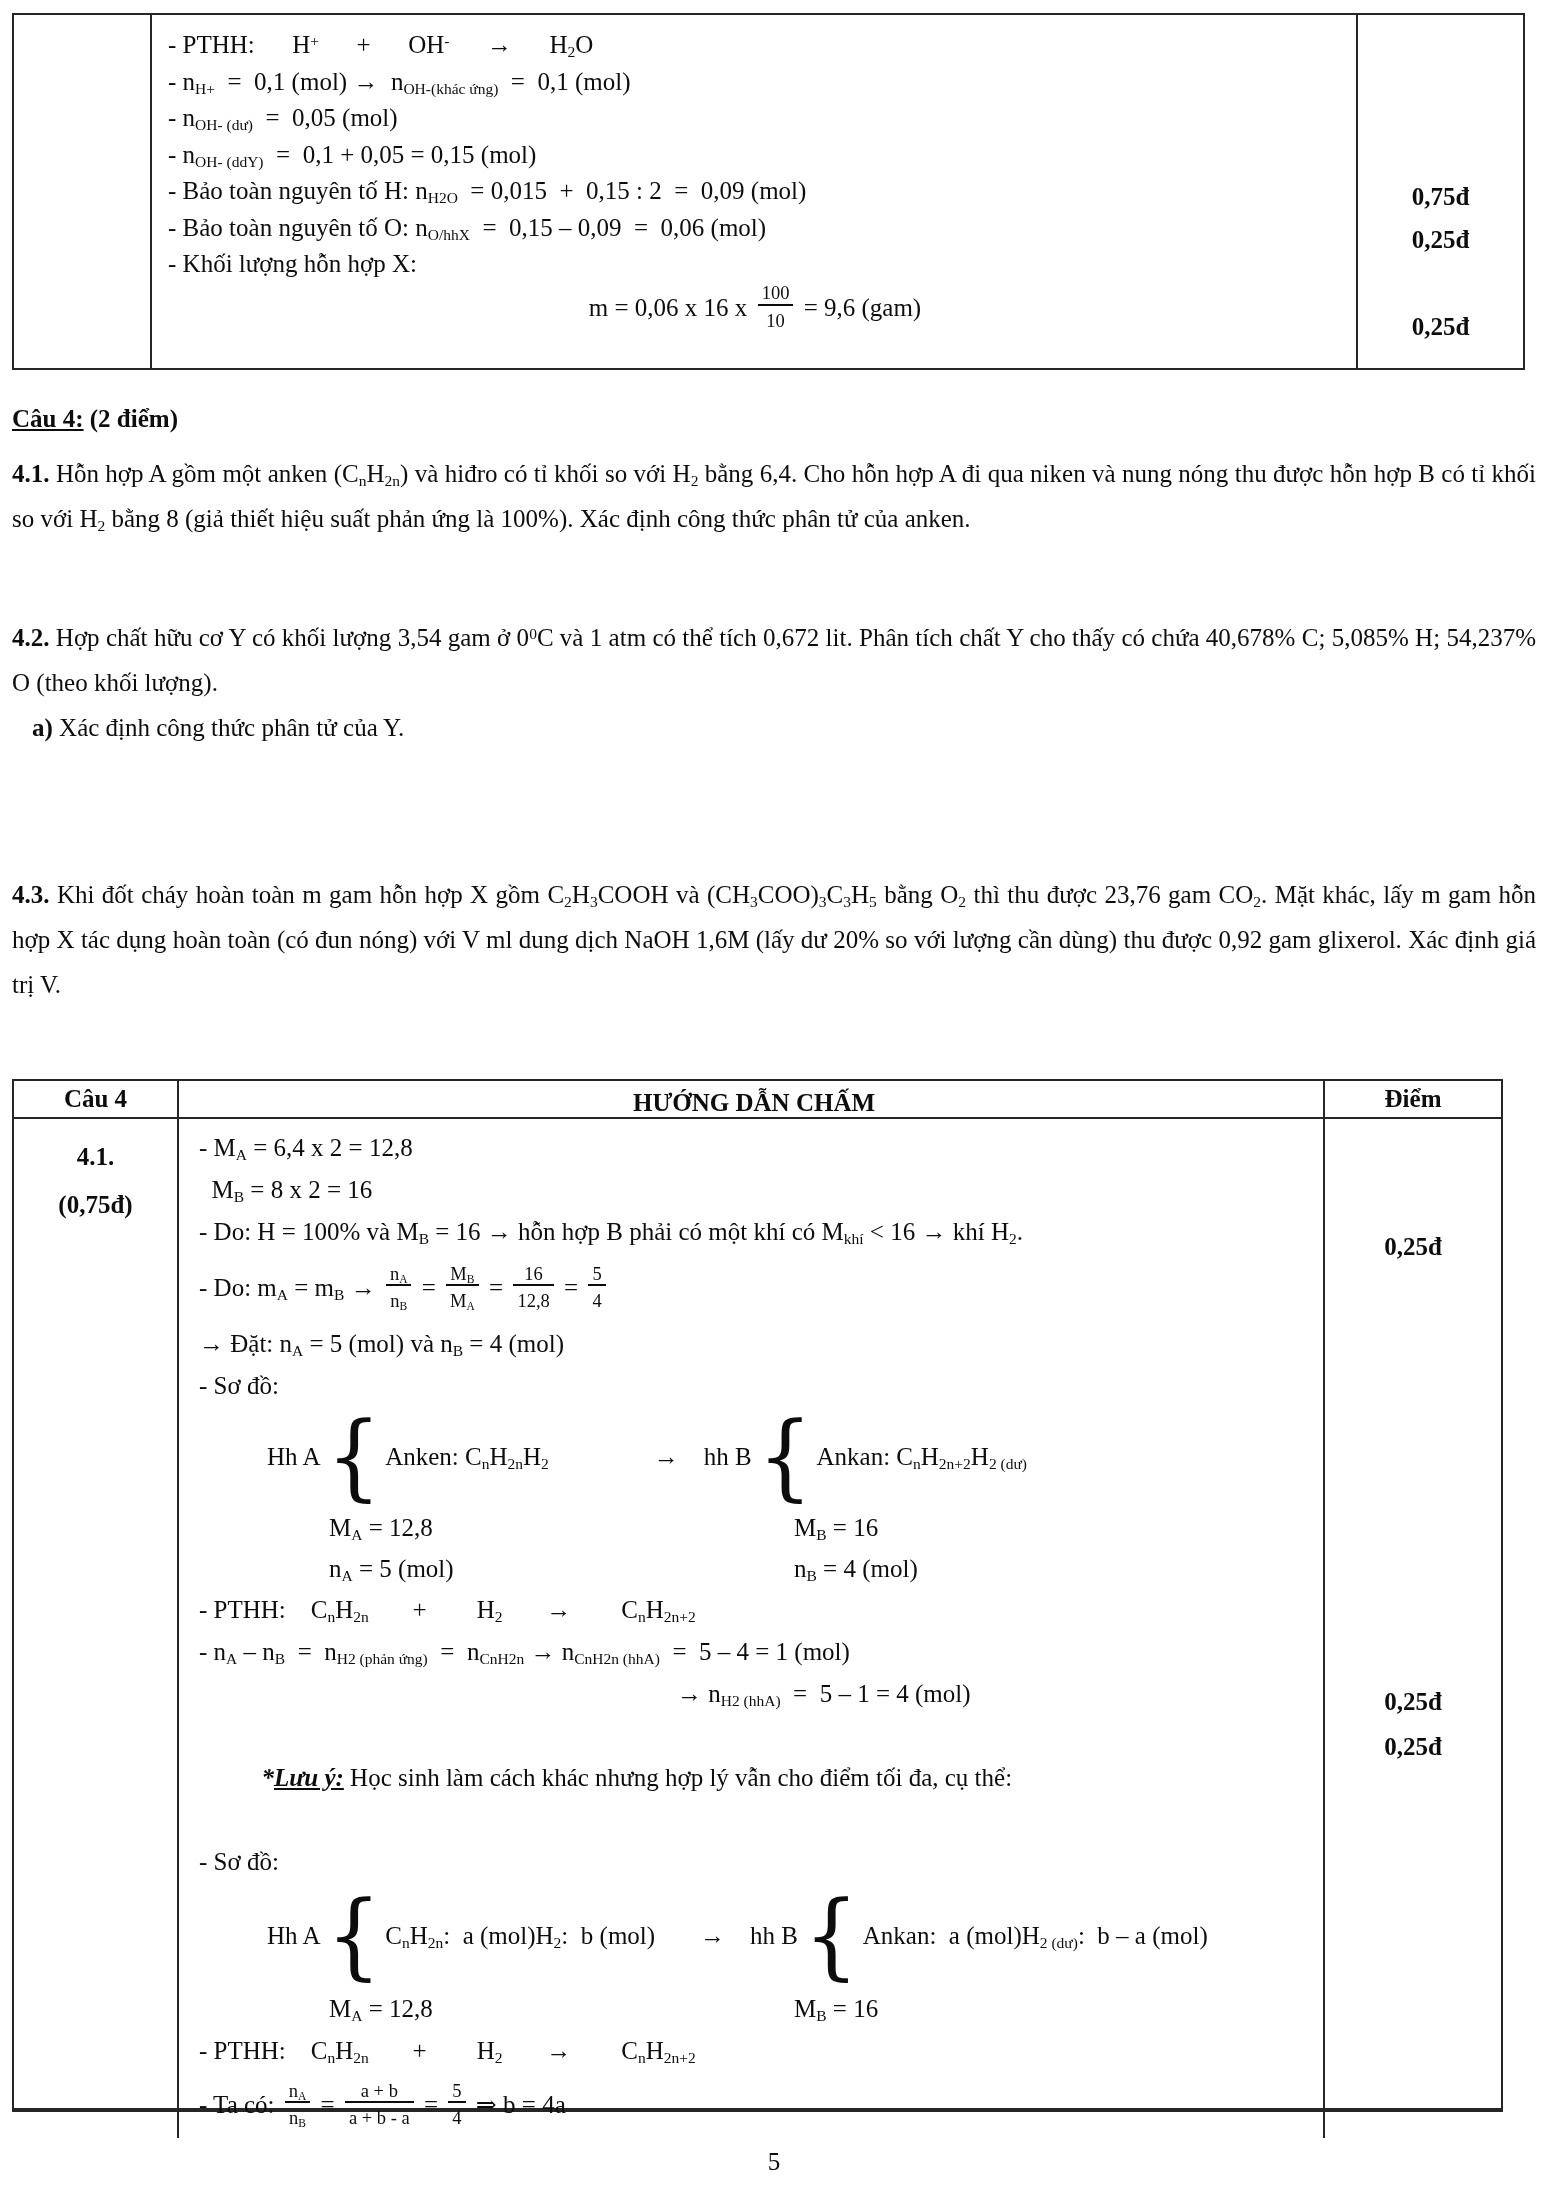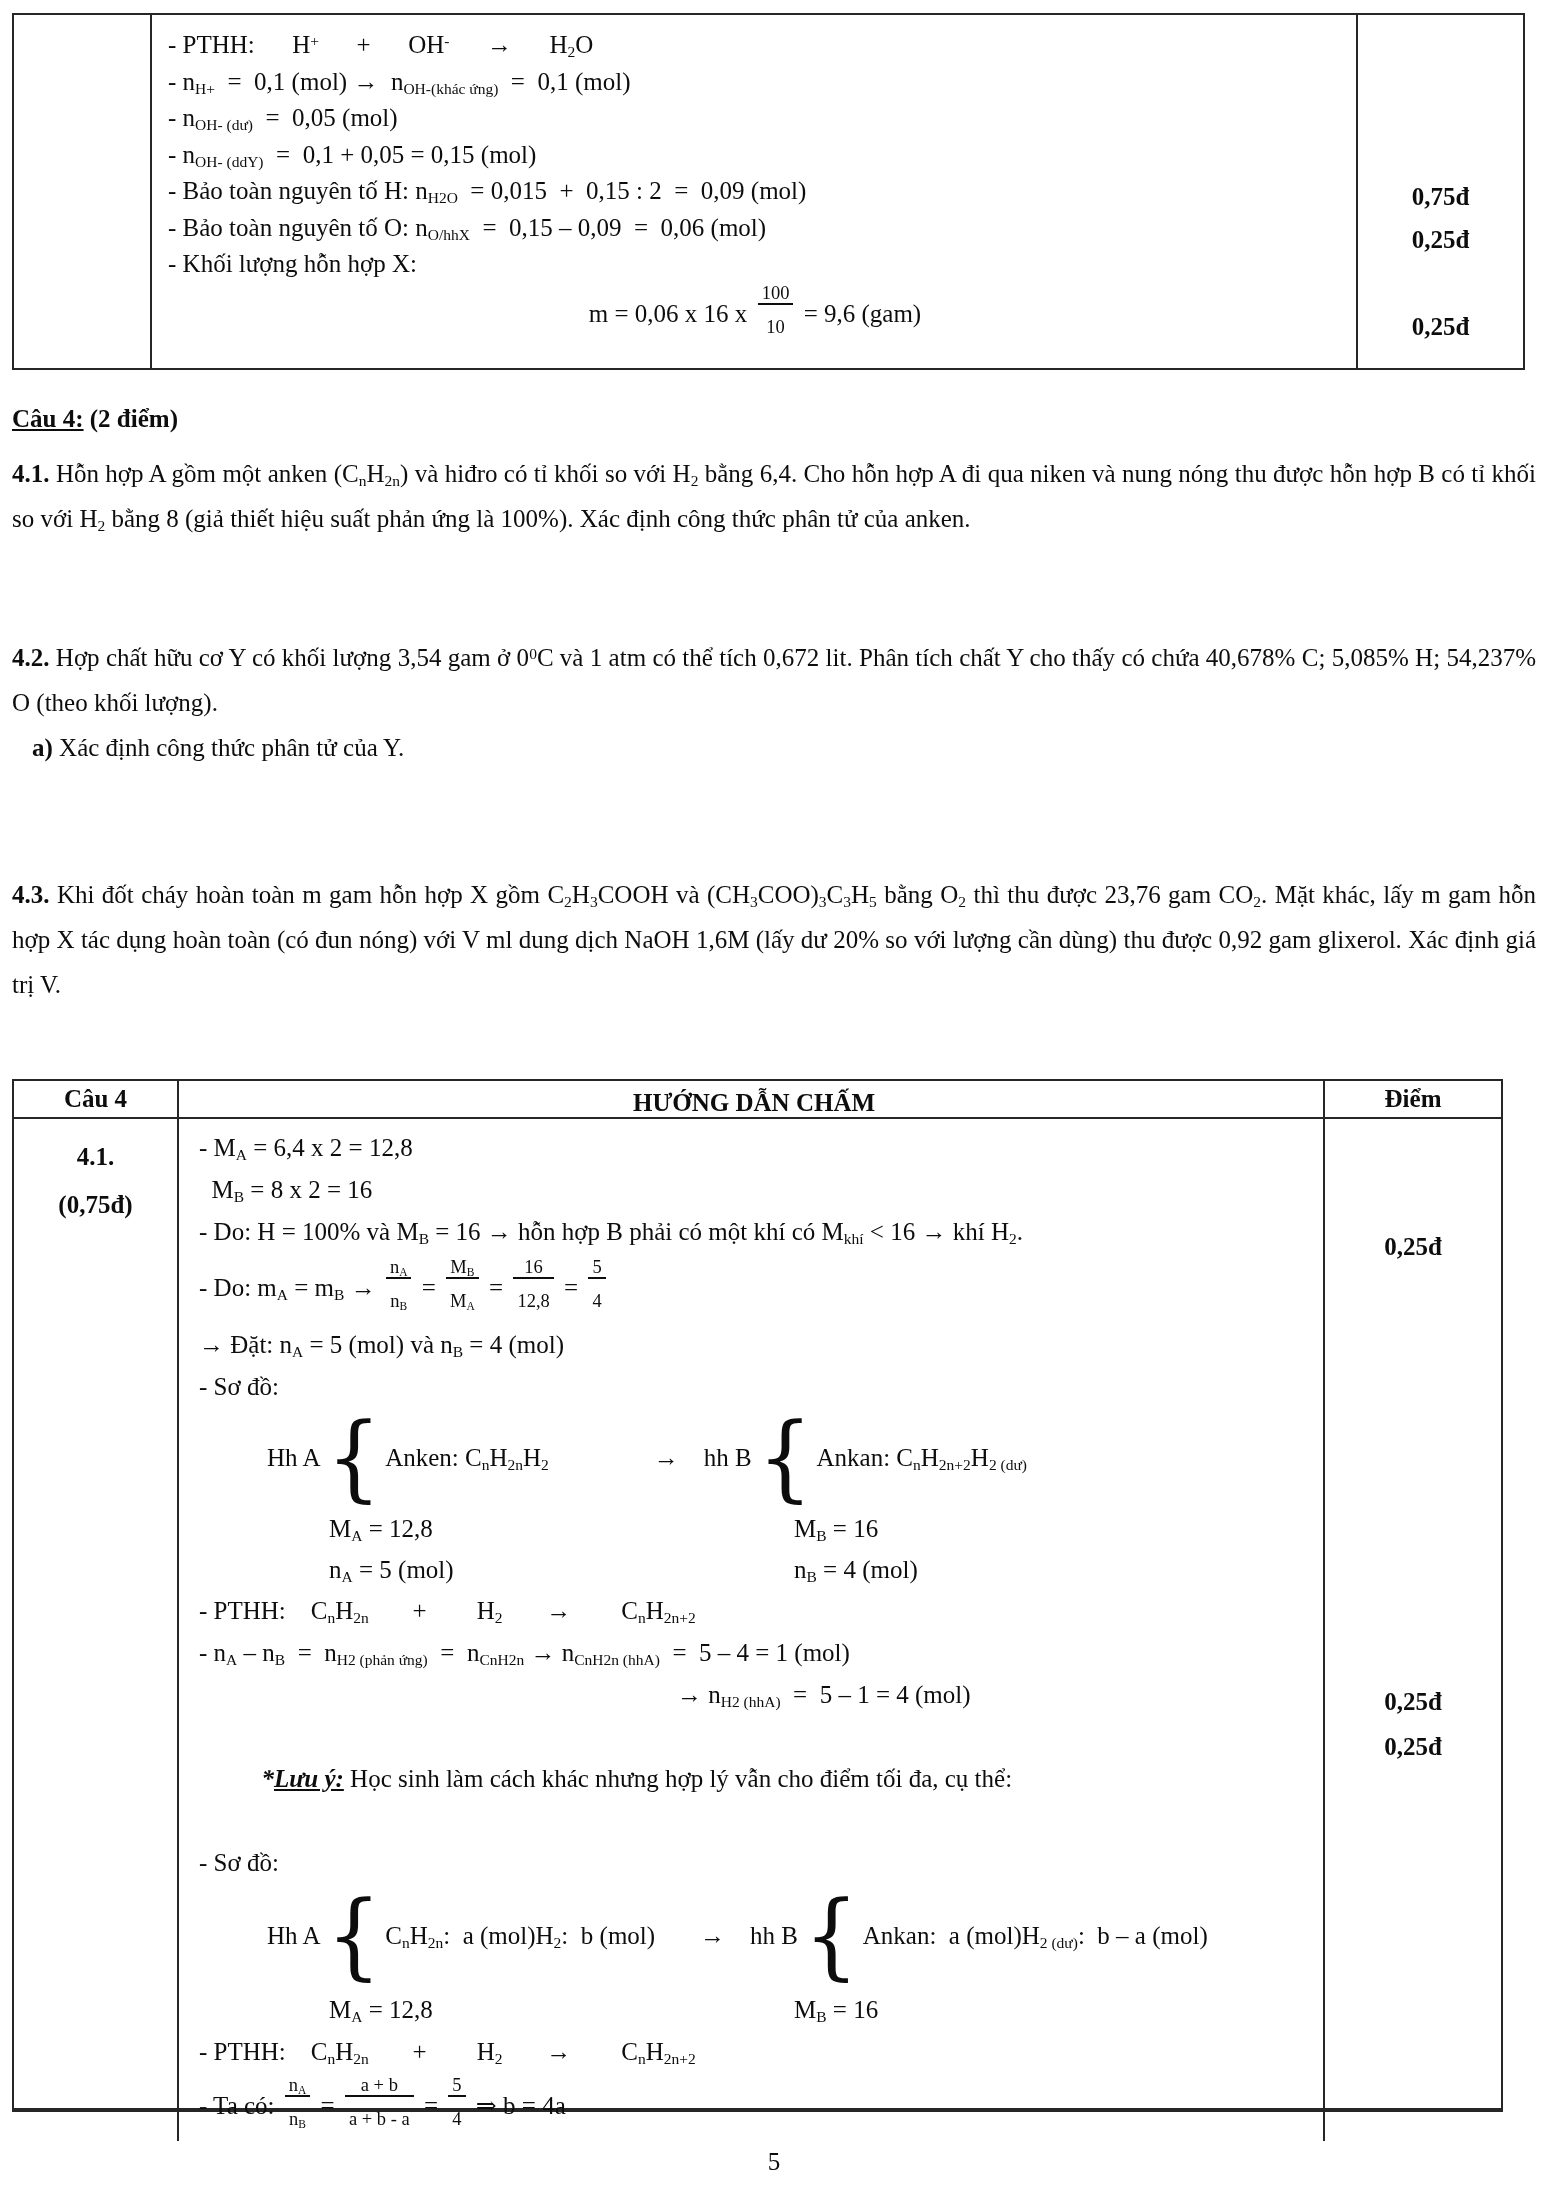--- a/index.html
+++ b/index.html
@@ -8,42 +8,42 @@
     position:relative; width:1548px; height:2195px; background:#fff;
     color:#0d0d0d; font-family:"Liberation Serif","DejaVu Serif",serif;
     font-size:25px; overflow:hidden;
   }
   sub { font-size:0.62em; vertical-align:-0.25em; line-height:0; }
   sup { font-size:0.62em; vertical-align:0.45em; line-height:0; }
   sub.i { font-style:italic; }
   .frac { display:inline-flex; flex-direction:column; text-align:center;
           vertical-align:middle; font-size:0.74em; line-height:1.1; margin:0 4px; }
   .fnum { border-bottom:2px solid #0d0d0d; padding:0 4px; }
-  .fden { padding:12px 4px; }
+  .fden { padding:5px 4px; }
   .line { white-space:pre-wrap; }
 
   
   .t1 { position:absolute; left:12px; top:13px; width:1513px; height:357px;
         border:2px solid #262626; display:flex; }
   .t1c1 { width:138px; border-right:2px solid #262626; }
   .t1c2 { flex:1; border-right:2px solid #262626; padding:12px 14px 0 16px; overflow:hidden; }
   .t1c2 .line { line-height:36.5px; }
   .t1-formula { text-align:center; line-height:50px; white-space:pre-wrap; }
   .t1c3 { width:165px; position:relative; font-weight:bold; }
   .pt { position:absolute; left:0; width:100%; text-align:center; font-weight:bold; }
 
   .note-star { font-weight:bold; font-style:italic; }
   .note-label { font-weight:bold; font-style:italic; text-decoration:underline; }
 
   
   .heading { position:absolute; left:12px; top:405px; font-weight:bold; }
   .heading .hl { text-decoration:underline; }
   .para { position:absolute; left:12px; width:1524px; text-align:justify; line-height:45px; }
   .q41 { top:451px; }
-  .q42 { top:635px; }
+  .q42 { top:615px; }
   .q43 { top:872px; }
   .bold { font-weight:bold; }
   .subitem { text-indent:20px; }
 
   
   .t2 { position:absolute; left:12px; top:1079px; width:1491px; height:1033px;
         border:2px solid #262626; border-bottom-width:4px; display:flex; flex-direction:column; }
   .t2head { display:flex; height:38px; border-bottom:2px solid #262626; font-weight:bold; }
   .t2head > div { display:flex; align-items:center; justify-content:center; }
   .t2body { flex:1; display:flex; }

